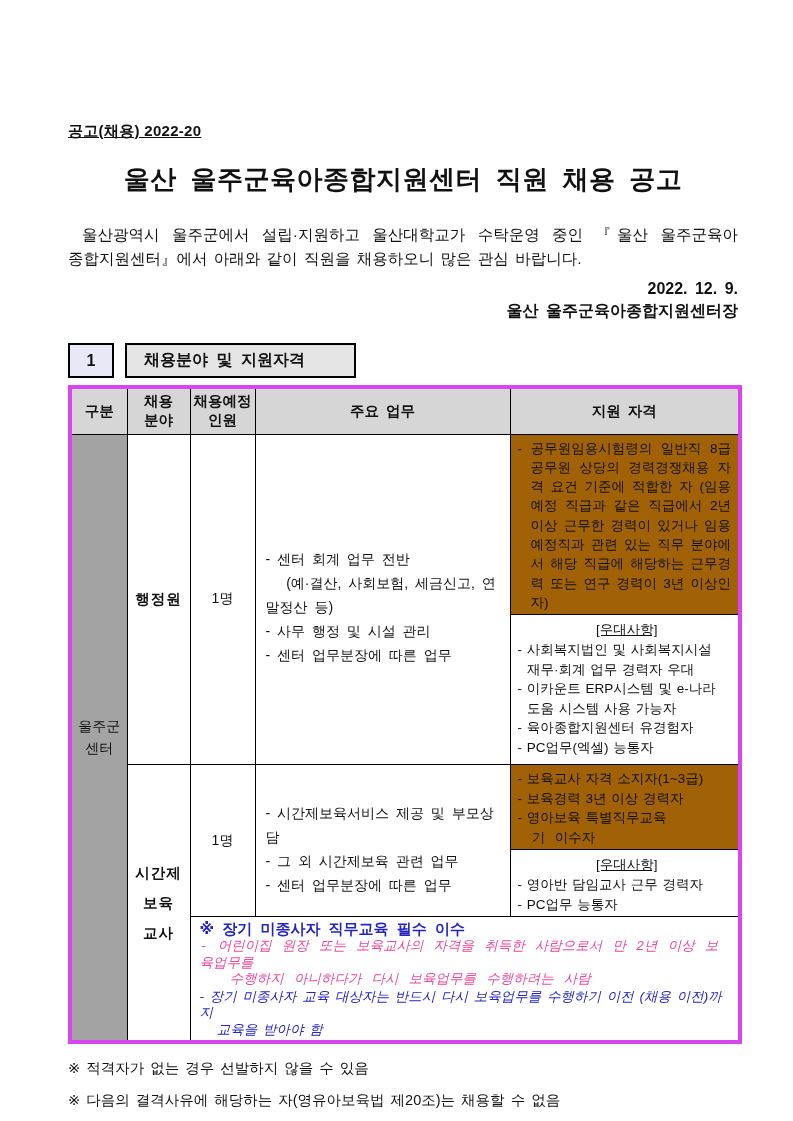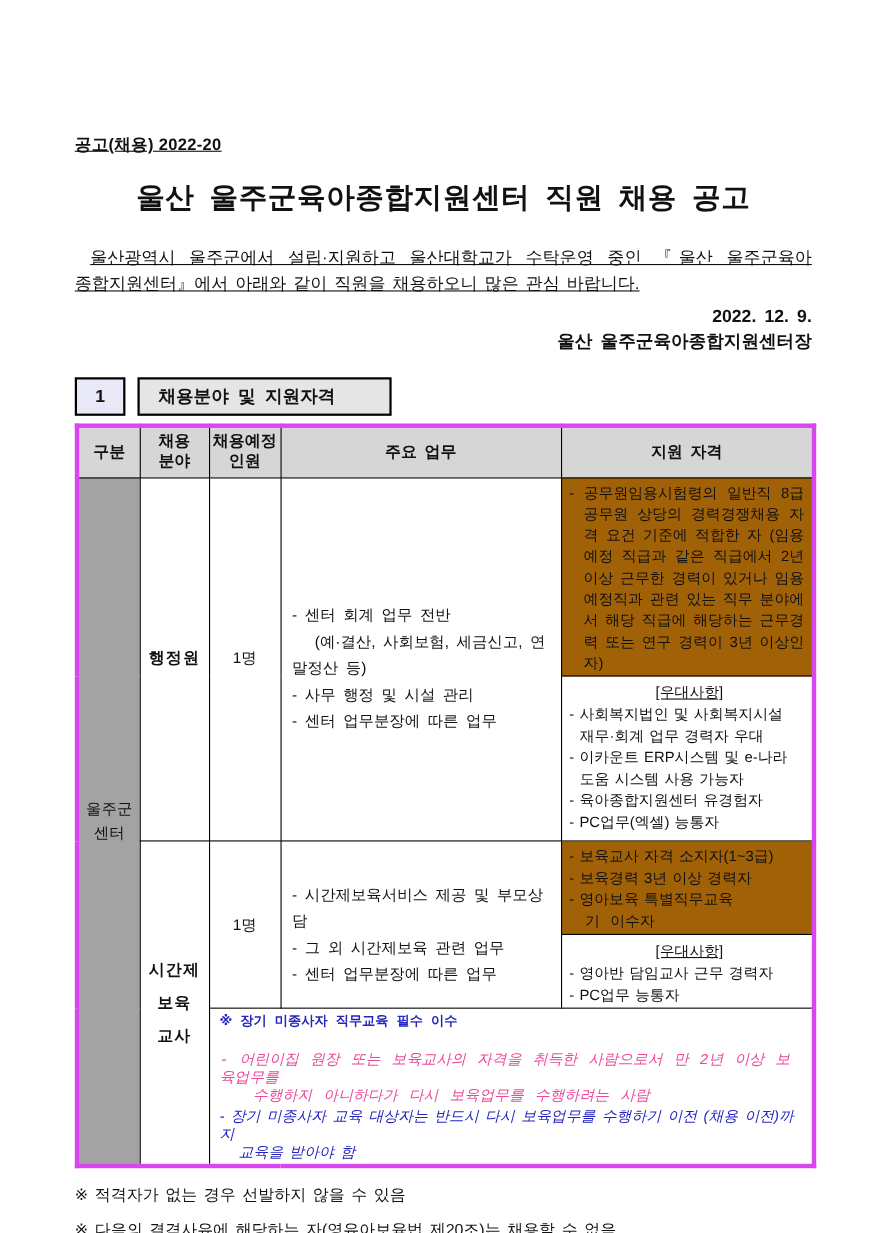--- a/index.html
+++ b/index.html
@@ -12,21 +12,21 @@
   .content { position:absolute; left:68px; top:122px; width:670px; }
 
   .doc-number {
     font-size:15px; font-weight:bold; text-decoration:underline;
     letter-spacing:0.3px;
   }
   .doc-title {
     margin-top:21px; font-size:26px; font-weight:bold; text-align:center;
     letter-spacing:0.5px; word-spacing:6px; white-space:nowrap;
   }
-  .intro { margin-top:26px; font-size:15.5px; line-height:24px; word-spacing:2px;text-decoration:underline; }
+  .intro { margin-top:26px; font-size:15.5px; line-height:24px; word-spacing:2px; }
   .intro-line1 { text-align:justify; text-align-last:justify; text-indent:14px; }
   .intro-line2 { text-align:left; }
   .date-block { margin-top:7px; text-align:right; font-weight:bold; font-size:16px; line-height:22px; word-spacing:3px; }
 
   .section-head { margin-top:21px; display:flex; height:35px; }
   .sec-num {
     width:46px; height:35px; background:#e8e8f6; border:2px solid #000;
     display:flex; align-items:center; justify-content:center;
     font-size:16px; font-weight:bold;
   }
@@ -61,21 +61,21 @@
   td.qual-white { vertical-align:top; padding:5px 7px 2px 7px; }
   .qual-para {
     font-size:13.5px; line-height:19.3px; text-align:justify;
     padding-left:13px; text-indent:-13px; word-spacing:1px;
   }
   .qual-line { font-size:13.5px; line-height:19.5px; white-space:pre-wrap; word-spacing:1px; }
   .pref-title {
     font-size:13.5px; line-height:20px; text-decoration:underline; margin-left:5px;text-align:center;
   }
   td.notice-cell { vertical-align:top; padding:3px 8px 2px 9px; }
-  .notice-title { font-size:12px; font-weight:bold; word-spacing:4px; margin-bottom:20px; }
+  .notice-title { font-size:15px; font-weight:bold; word-spacing:4px; margin-bottom:0; }
   .notice-item {
     font-size:13.5px; font-style:italic; line-height:16.5px;
     white-space:pre-wrap; word-spacing:2px;
   }
   .notes { margin-top:15px; font-size:14.5px; word-spacing:2px; }
   .note-line { margin-bottom:13px; }
 </style>
 </head>
 <body>
 

